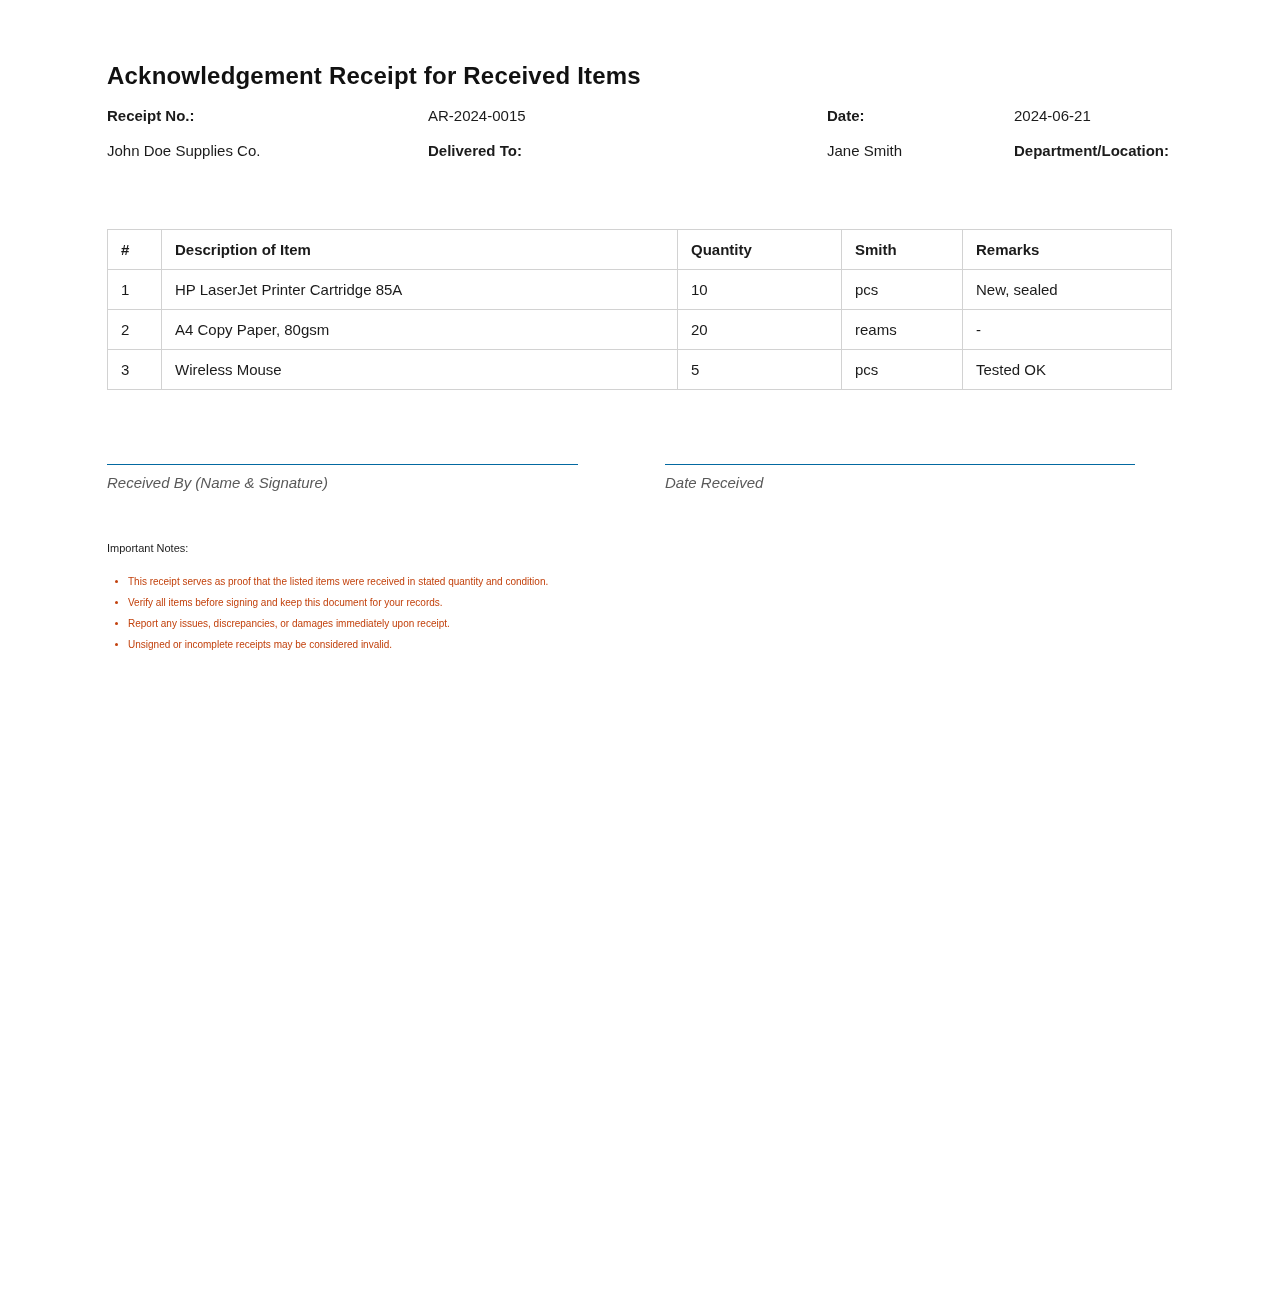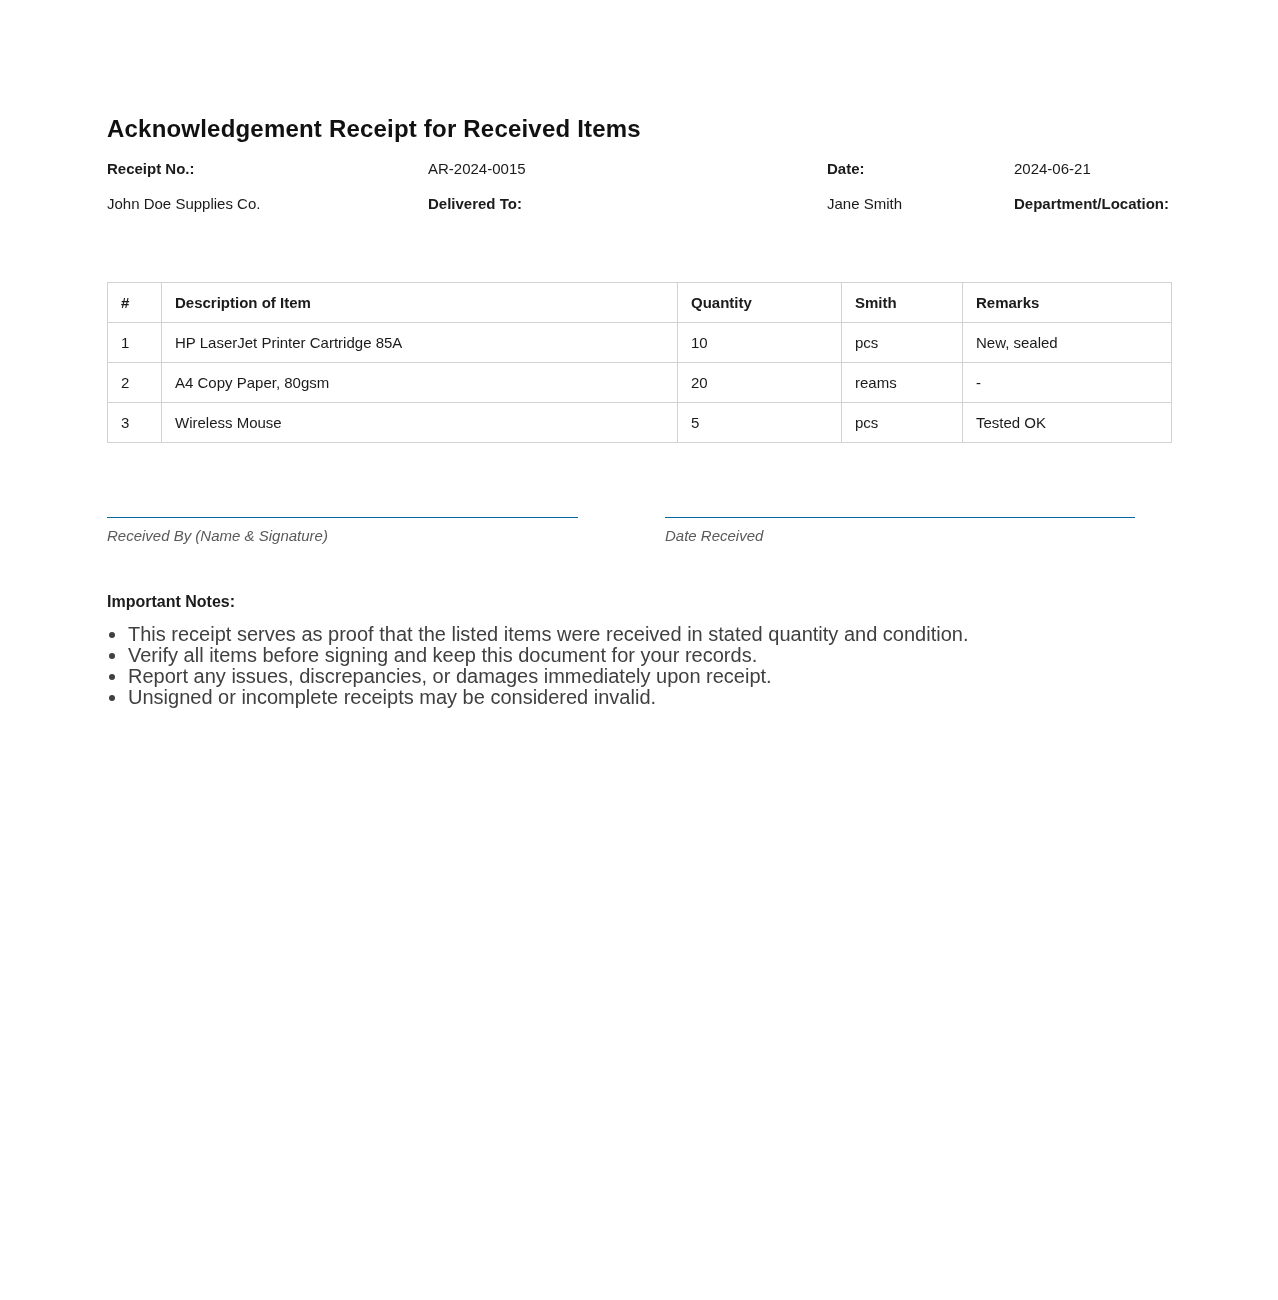--- a/index.html
+++ b/index.html
@@ -9,21 +9,21 @@
   }
   body {
     width: 1278px;
     height: 1300px;
     font-family: "Liberation Sans", "DejaVu Sans", sans-serif;
     color: #1b1b1b;
     overflow: hidden;
   }
   .doc {
     margin: 0 107px;
-    padding-top: 112px;
+    padding-top: 59px;
   }
   .doc-title {
     margin: 0;
     font-size: 24px;
     line-height: 34px;
     font-weight: 700;
     color: #111111;
     letter-spacing: 0.2px;
   }
   
@@ -67,33 +67,33 @@
   .sig-box.right { width: 470px; }
   .sig-label {
     font-size: 15px;
     font-style: italic;
     color: #595959;
     line-height: 18px;
   }
   
   .notes { margin-top: 48px; }
   .notes-heading {
-    font-size: 16px;
-    font-weight: 700;
+    font-size: 11px;
+    font-weight: 400;
     margin: 0;
     line-height: 17px;
   }
   ul.notes-list {
     margin: 14px 0 0 0;
     padding-left: 21px;
   }
   ul.notes-list li {
-    font-size: 20px;
+    font-size: 10px;
     line-height: 21px;
-    color: #404040;
+    color: #c2410c;
   }
 </style>
 </head>
 <body>
 
 <div class="doc">
 
   <h1 class="doc-title">Acknowledgement Receipt for Received Items</h1>
 
   <div class="fields">

